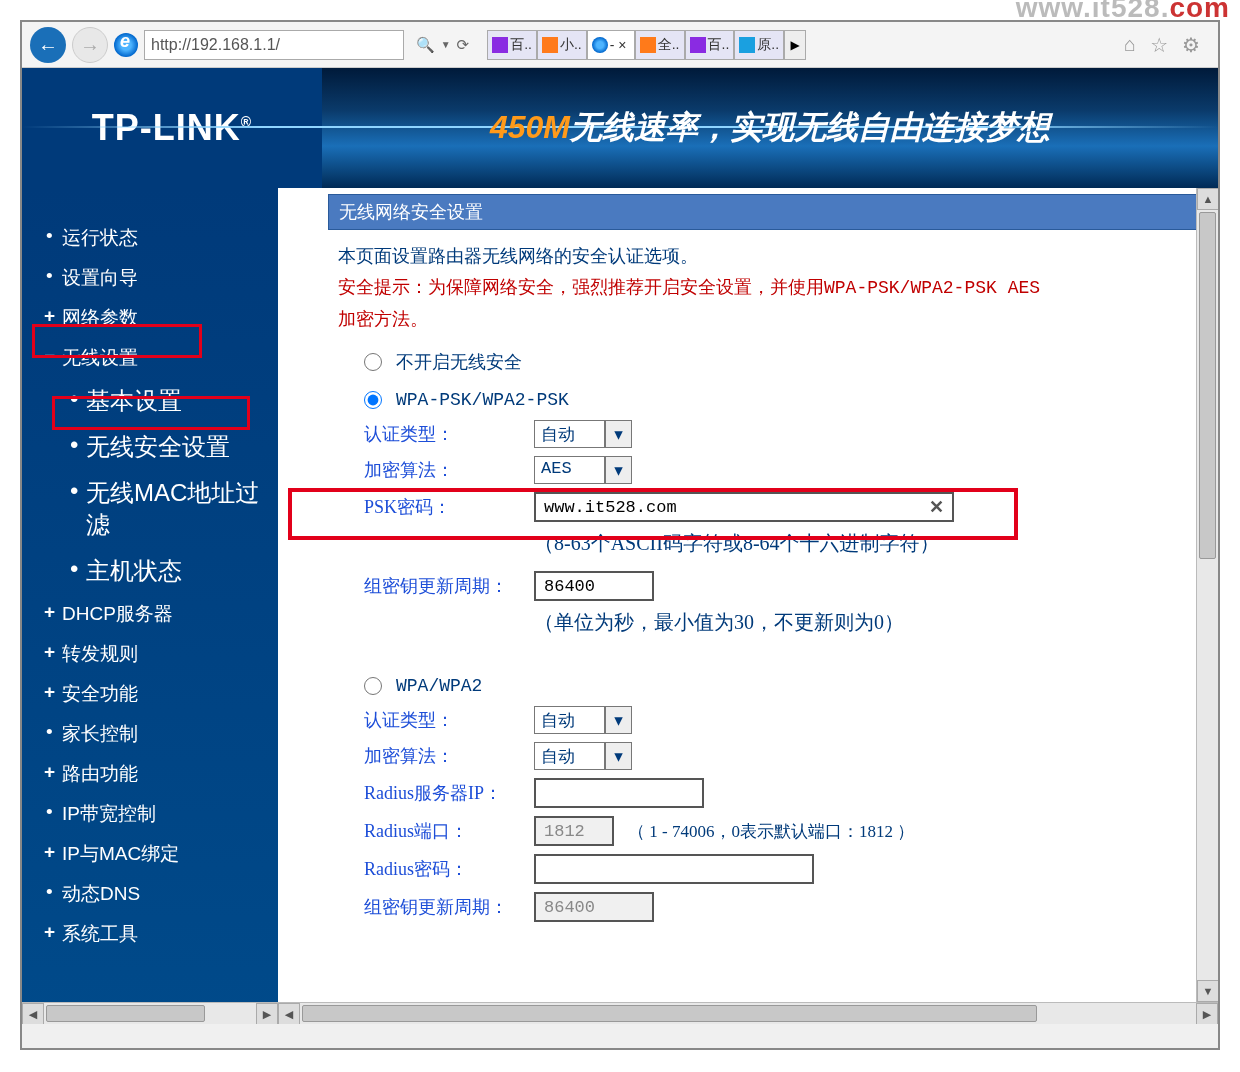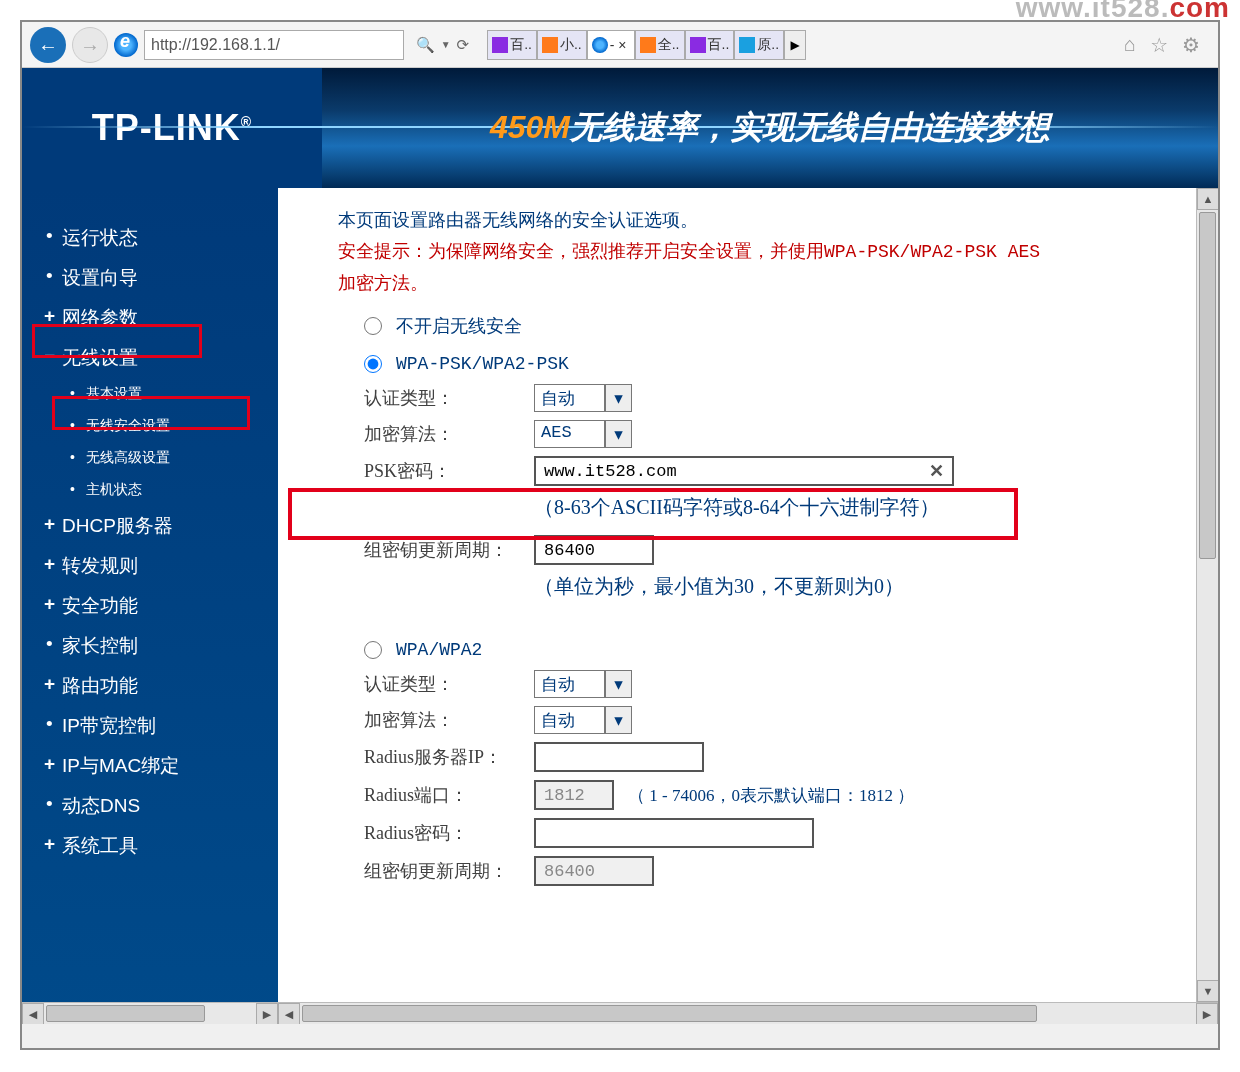--- a/index.html
+++ b/index.html
@@ -37,21 +37,21 @@
   
   .content-row { display: flex; height: calc(100% - 46px - 120px - 24px); background: #fff; }
   
   
   .sidebar { width: 256px; background: linear-gradient(180deg, #003a7a 0%, #004a8a 100%); color: #fff; padding: 30px 0 0 0; overflow: hidden; position: relative; }
   .sidebar ul { list-style: none; }
   .sidebar li { padding: 7px 12px 7px 40px; font-size: 19px; position: relative; cursor: pointer; }
   .sidebar li::before { content: "•"; position: absolute; left: 24px; }
   .sidebar li.expandable::before { content: "+"; font-weight: bold; left: 22px; }
   .sidebar li.expanded::before { content: "−"; font-weight: bold; left: 22px; }
-  .sidebar li.sub { padding-left: 64px; font-size: 14px; }
+  .sidebar li.sub { padding-left: 64px; font-size: 24px; }
   .sidebar li.sub::before { left: 48px; }
   .hl-red { position: absolute; border: 3px solid #e2001a; pointer-events: none; z-index: 50; }
   
   
   .hscroll { position: absolute; bottom: 0; left: 0; right: 0; height: 22px; background: #e8e8e8; border-top: 1px solid #bbb; display: flex; }
   .sc-btn { width: 22px; height: 22px; background: #ddd; border: 1px solid #aaa; display: flex; align-items: center; justify-content: center; font-size: 11px; color: #555; }
   .sc-track { flex: 1; position: relative; }
   .sc-thumb { position: absolute; top: 2px; bottom: 2px; background: #c8c8c8; border: 1px solid #999; border-radius: 2px; }
   .vscroll { position: absolute; top: 0; right: 0; bottom: 22px; width: 22px; background: #e8e8e8; border-left: 1px solid #bbb; display: flex; flex-direction: column; }
   .vscroll .sc-track { flex: 1; }
@@ -63,21 +63,21 @@
   .panel-body { padding: 14px 10px 0 10px; font-size: 18px; color: #003a7a; }
   .intro { margin-bottom: 4px; }
   .warning { color: #c00000; line-height: 1.7; margin-bottom: 16px; }
   .warning .mono { font-family: "Courier New", monospace; color: #c00000; }
   
   .opt-group { margin: 8px 0 16px 26px; }
   .radio-row { display: flex; align-items: center; gap: 14px; margin: 10px 0; font-family: "SimSun", monospace; font-size: 18px; color: #003a7a; }
   input[type=radio] { width: 18px; height: 18px; }
   
   .form-row { display: flex; align-items: center; margin: 8px 0; }
-  .form-label { width: 170px; font-size: 18px; color: #404040; font-family: SimSun; }
+  .form-label { width: 170px; font-size: 18px; color: #1d4ed8; font-family: SimSun; }
   .form-sel { height: 28px; border: 1px solid #777; font-size: 17px; font-family: SimSun; display: flex; }
   .sel-val { width: 70px; padding: 2px 6px; border-right: 1px solid #777; }
   .sel-arrow { width: 26px; background: #eee; display: flex; align-items: center; justify-content: center; border-left: 1px solid #777; }
   .form-input { height: 30px; border: 2px solid #555; padding: 2px 8px; font-family: "Courier New", monospace; font-size: 17px; background: #fff; }
   .psk-wrap { position: relative; width: 420px; display: flex; align-items: center; }
   .psk-wrap .clear-x { position: absolute; right: 10px; font-weight: bold; color: #555; cursor: pointer; }
   .hint { color: #003a7a; font-family: SimSun; font-size: 20px; margin-left: 170px; }
   .hint-inline { color: #003a7a; font-family: SimSun; font-size: 17px; margin-left: 14px; }
   .readonly { background: #f0f0f0; color: #888; }
   
@@ -147,21 +147,21 @@
 
   <div class="content-row">
     <div class="sidebar">
       <ul>
         <li>运行状态</li>
         <li>设置向导</li>
         <li class="expandable">网络参数</li>
         <li class="expanded">无线设置</li>
         <li class="sub">基本设置</li>
         <li class="sub">无线安全设置</li>
-        <li class="sub">无线高级设置</li>
+        <li class="sub">无线MAC地址过滤</li>
         <li class="sub">主机状态</li>
         <li class="expandable">DHCP服务器</li>
         <li class="expandable">转发规则</li>
         <li class="expandable">安全功能</li>
         <li>家长控制</li>
         <li class="expandable">路由功能</li>
         <li>IP带宽控制</li>
         <li class="expandable">IP与MAC绑定</li>
         <li>动态DNS</li>
         <li class="expandable">系统工具</li>
@@ -171,20 +171,21 @@
       <div class="hscroll">
         <div class="sc-btn">◀</div>
         <div class="sc-track">
             <div class="sc-thumb" style="left:2px; width:75%;"></div>
           </div>
         <div class="sc-btn">▶</div>
       </div>
     </div>
 
     <div class="main">
+      <div class="panel-title">无线网络安全设置</div>
       <div class="panel-body">
         <div class="intro">本页面设置路由器无线网络的安全认证选项。</div>
         <div class="warning">
           <span>安全提示：为保障网络安全，强烈推荐开启安全设置，并使用</span><span class="mono">WPA-PSK/WPA2-PSK AES</span><br>
           <span>加密方法。</span>
         </div>
 
         <div class="opt-group">
           <div class="radio-row">
             <input type="radio" name="sec" style="">

